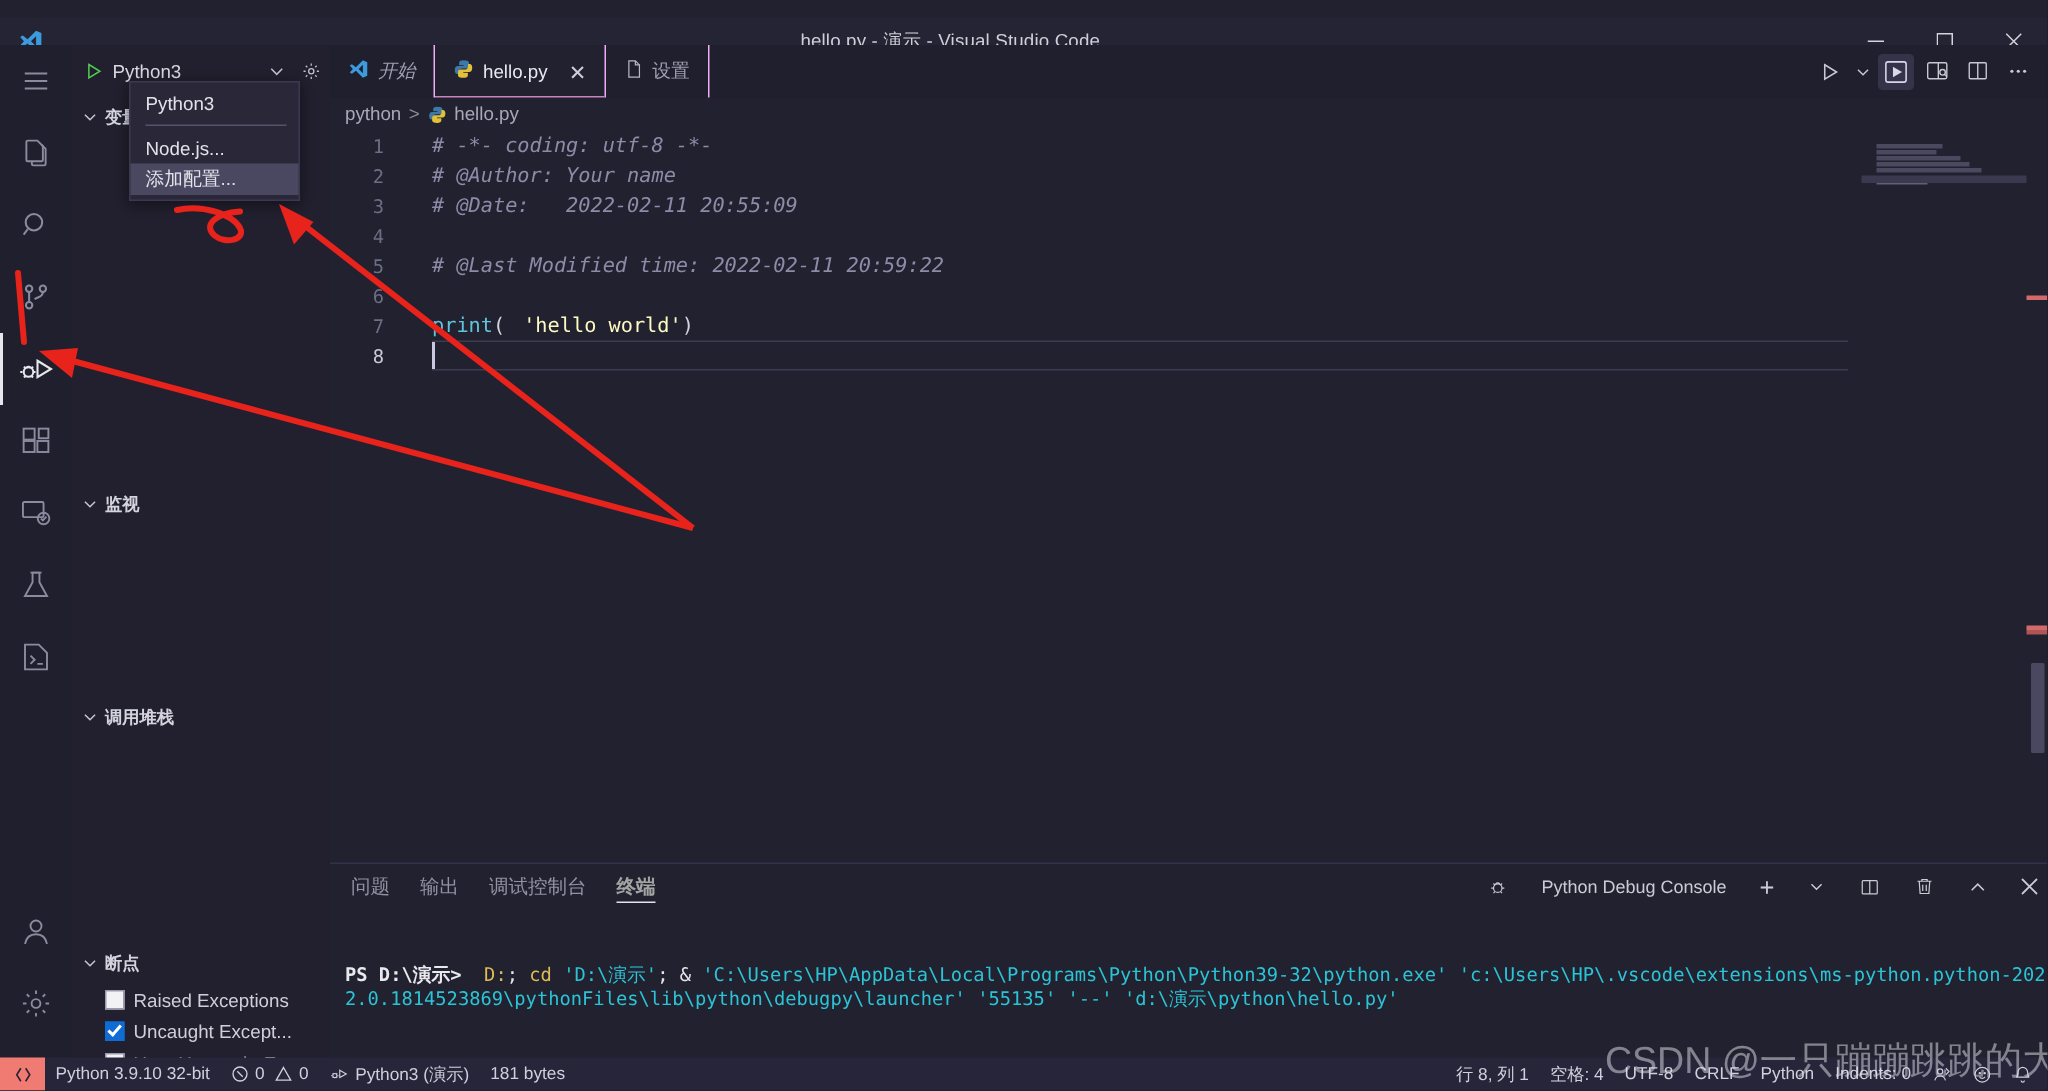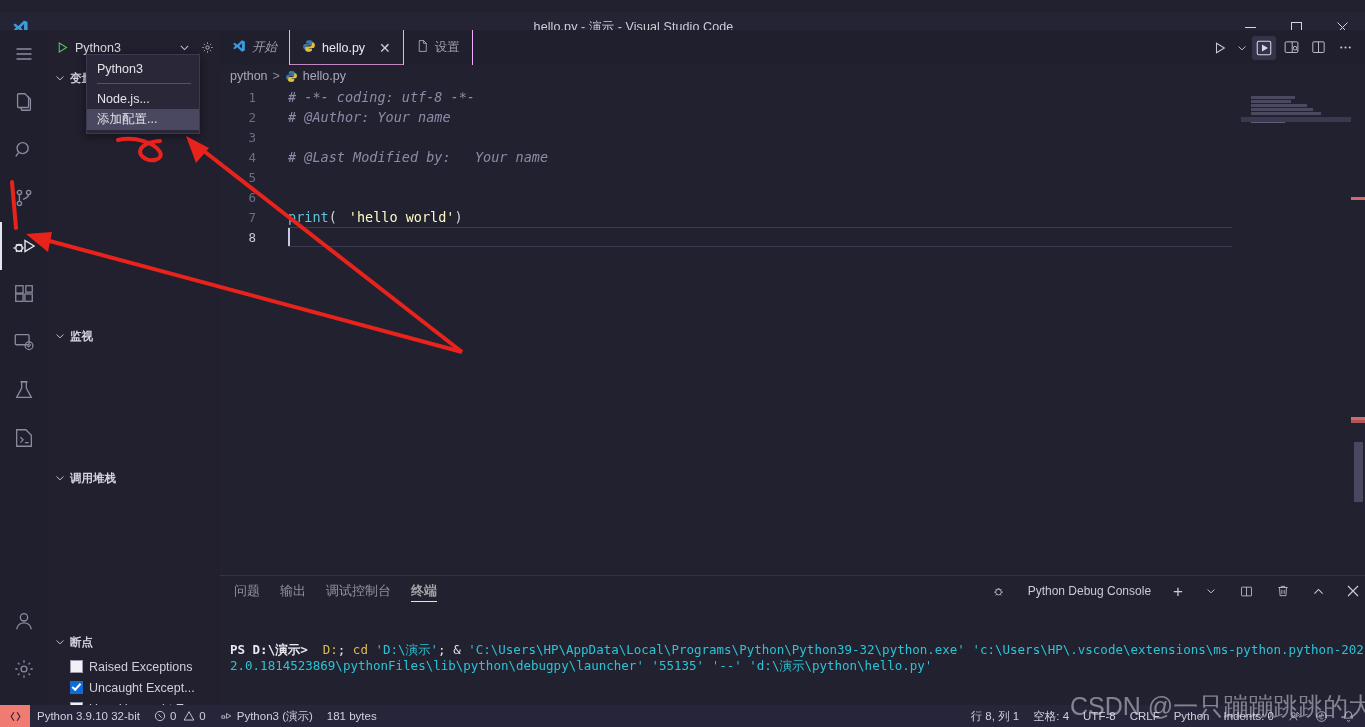--- a/index.html
+++ b/index.html
@@ -491,27 +491,28 @@
       <div class="code-line">
         <span class="ln">1</span>
         <span class="code-txt cmt"># -*- coding: utf-8 -*-</span>
       </div>
       <div class="code-line">
         <span class="ln">2</span>
         <span class="code-txt cmt"># @Author: Your name</span>
       </div>
       <div class="code-line">
         <span class="ln">3</span>
+        <span class="code-txt cmt"># @Date:   2022-02-11 20:55:09</span>
       </div>
       <div class="code-line">
         <span class="ln">4</span>
-        <span class="code-txt cmt"># @Last Modified by:   Your name</span>
       </div>
       <div class="code-line">
         <span class="ln">5</span>
+        <span class="code-txt cmt"># @Last Modified time: 2022-02-11 20:59:22</span>
       </div>
       <div class="code-line">
         <span class="ln">6</span>
         <span class="code-txt"></span>
       </div>
       <div class="code-line">
         <span class="ln">7</span>
         <span class="code-txt"><span class="fn">print</span><span class="punc">(</span><span class="str">'hello world'</span><span class="punc">)</span></span>
       </div>
       <div class="code-line">

